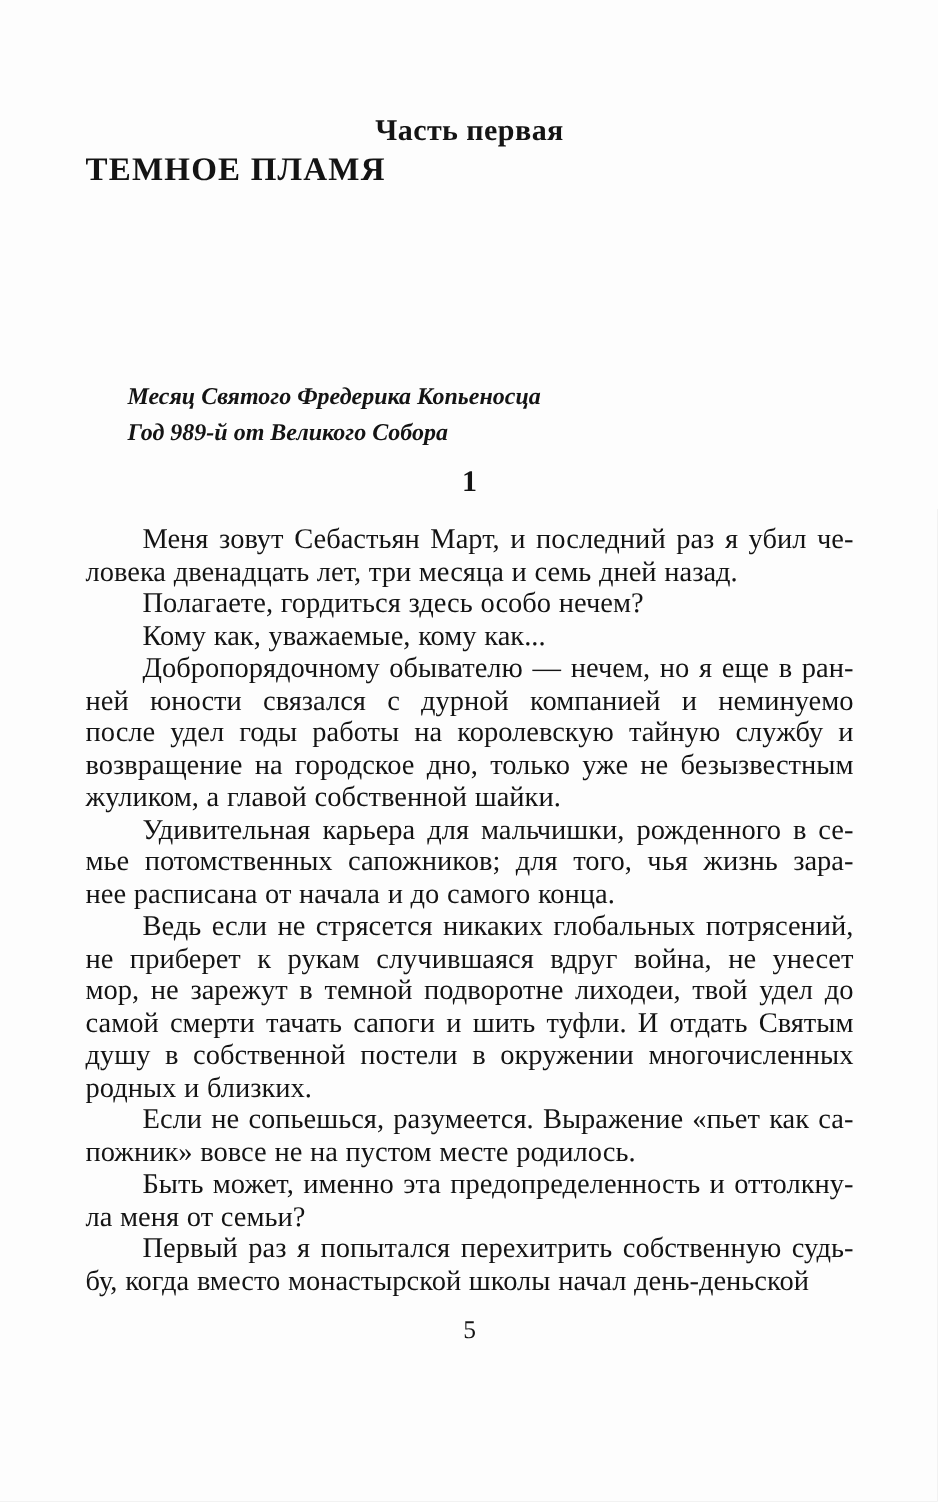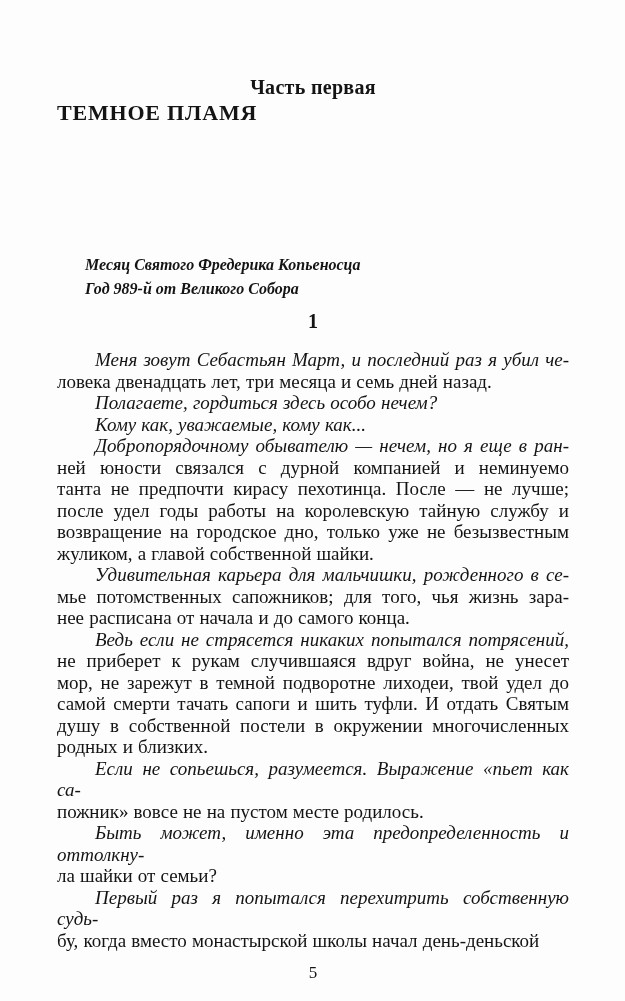--- a/index.html
+++ b/index.html
@@ -60,21 +60,20 @@
   .line {
     text-align: justify;
     text-align-last: justify;
     word-spacing: 0.02em;
   }
   .line.last {
     text-align-last: left;
   }
   .line.first {
     text-indent: 38px;
-    font-style: italic;
   }
   
   .page-number {
     margin-top: 12px;
     text-align: center;
     font-size: 17px;
     line-height: 20px;
   }
 </style>
 </head>
@@ -100,45 +99,44 @@
       </div>
       <div class="paragraph">
         <div class="line first last">Полагаете, гордиться здесь особо нечем?</div>
       </div>
       <div class="paragraph">
         <div class="line first last">Кому как, уважаемые, кому как...</div>
       </div>
       <div class="paragraph">
         <div class="line first">Добропорядочному обывателю — нечем, но я еще в ран-</div>
         <div class="line">ней юности связался с дурной компанией и неминуемо</div>
-        <div class="line">танта не предпочти кирасу пехотинца. После — не лучше;</div>
         <div class="line">после удел годы работы на королевскую тайную службу и</div>
         <div class="line">возвращение на городское дно, только уже не безызвестным</div>
         <div class="line last">жуликом, а главой собственной шайки.</div>
       </div>
       <div class="paragraph">
         <div class="line first">Удивительная карьера для мальчишки, рожденного в се-</div>
         <div class="line">мье потомственных сапожников; для того, чья жизнь зара-</div>
         <div class="line last">нее расписана от начала и до самого конца.</div>
       </div>
       <div class="paragraph">
-        <div class="line first">Ведь если не стрясется никаких попытался потрясений,</div>
+        <div class="line first">Ведь если не стрясется никаких глобальных потрясений,</div>
         <div class="line">не приберет к рукам случившаяся вдруг война, не унесет</div>
         <div class="line">мор, не зарежут в темной подворотне лиходеи, твой удел до</div>
         <div class="line">самой смерти тачать сапоги и шить туфли. И отдать Святым</div>
         <div class="line">душу в собственной постели в окружении многочисленных</div>
         <div class="line last">родных и близких.</div>
       </div>
       <div class="paragraph">
         <div class="line first">Если не сопьешься, разумеется. Выражение «пьет как са-</div>
         <div class="line last">пожник» вовсе не на пустом месте родилось.</div>
       </div>
       <div class="paragraph">
         <div class="line first">Быть может, именно эта предопределенность и оттолкну-</div>
-        <div class="line last">ла шайки от семьи?</div>
+        <div class="line last">ла меня от семьи?</div>
       </div>
       <div class="paragraph">
         <div class="line first">Первый раз я попытался перехитрить собственную судь-</div>
         <div class="line last">бу, когда вместо монастырской школы начал день-деньской</div>
       </div>
     </div>
 
   <div class="page-number">5</div>
 
 </div>

